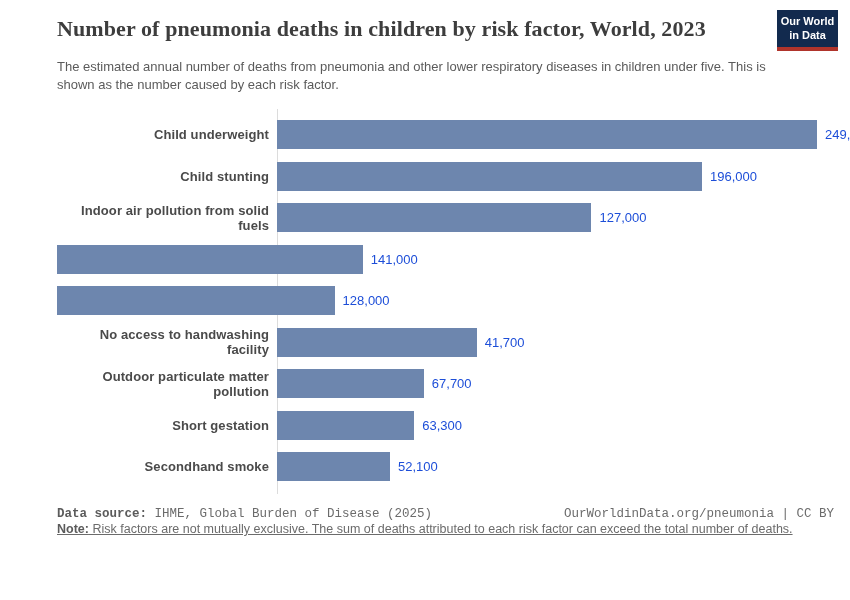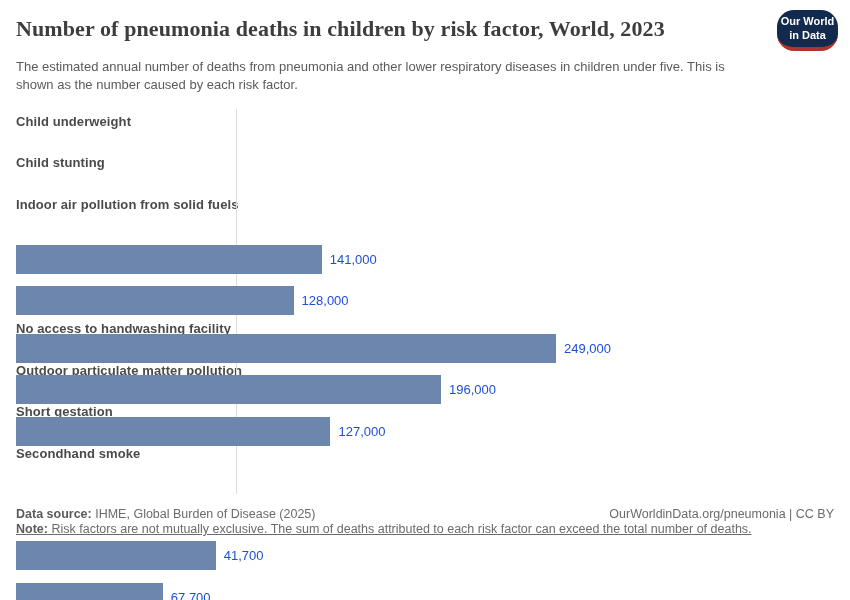--- a/index.html
+++ b/index.html
@@ -3,21 +3,21 @@
 <meta charset="utf-8">
 <style>
   * { margin: 0; padding: 0; box-sizing: border-box; }
   html, body { width: 850px; height: 600px; }
   body {
     font-family: "Liberation Sans", sans-serif;
     background: #ffffff;
     position: relative;
     overflow: hidden;
   }
-  .page { width: 850px; height: 600px; position: relative; }
+  .page { width: 850px; height: 600px; position: relative; padding-left: 41px; }
 
   
   .header { padding: 16px 16px 0 16px; position: relative; }
   .title {
     font-family: "Liberation Serif", serif;
     font-weight: 700;
     font-size: 22px;
     color: #3d3d3d;
     letter-spacing: 0.1px;
   }
@@ -34,38 +34,36 @@
     right: 12px;
     width: 61px;
     background: #122a4e;
     border-bottom: 4px solid #b0342b;
     color: #ffffff;
     text-align: center;
     padding: 5px 2px 4px 2px;
     font-size: 11px;
     font-weight: 700;
     line-height: 1.25;
-    border-radius: 17px;
   }
 
   
   .chart { position: relative; margin: 19px 16px 0 16px; }
   .axis-line {
     position: absolute;
     left: 220px;
     top: -5px;
     bottom: -7px;
     width: 1px;
     background: #dcdcdc;
   }
   .row {
     display: flex;
-    align-items: flex-start;
+    align-items: center;
     height: 41.5px;
-    flex-direction: column;
   }
   .cat-label {
     flex: 0 0 220px;
     text-align: right;
     padding-right: 8px;
     font-size: 13px;
     font-weight: 700;
     color: #4a4a4a;
     letter-spacing: 0.1px;
   }
@@ -79,21 +77,21 @@
   .bar { height: 29px; }
   .value-label {
     margin-left: 8px;
     font-size: 13px;
     color: #1d4ed8;
     white-space: nowrap;
   }
 
   
   .footer { margin: 20px 16px 0 16px; font-size: 12.5px; color: #6b6b6b; }
-  .footer-line1 { display: flex; justify-content: space-between; align-items: flex-end; }
+  .footer-line1 { display: flex; justify-content: space-between; align-items: flex-end; font-family: Liberation Mono, monospace; }
   .footer b { color: #5b5b5b; font-weight: 700; }
   .footer-note { margin-top: 1px; text-decoration: underline; }
 </style>
 </head>
 <body>
 
 <div class="page">
 
   <div class="header">
     <div class="title">Number of pneumonia deaths in children by risk factor, World, 2023</div>

